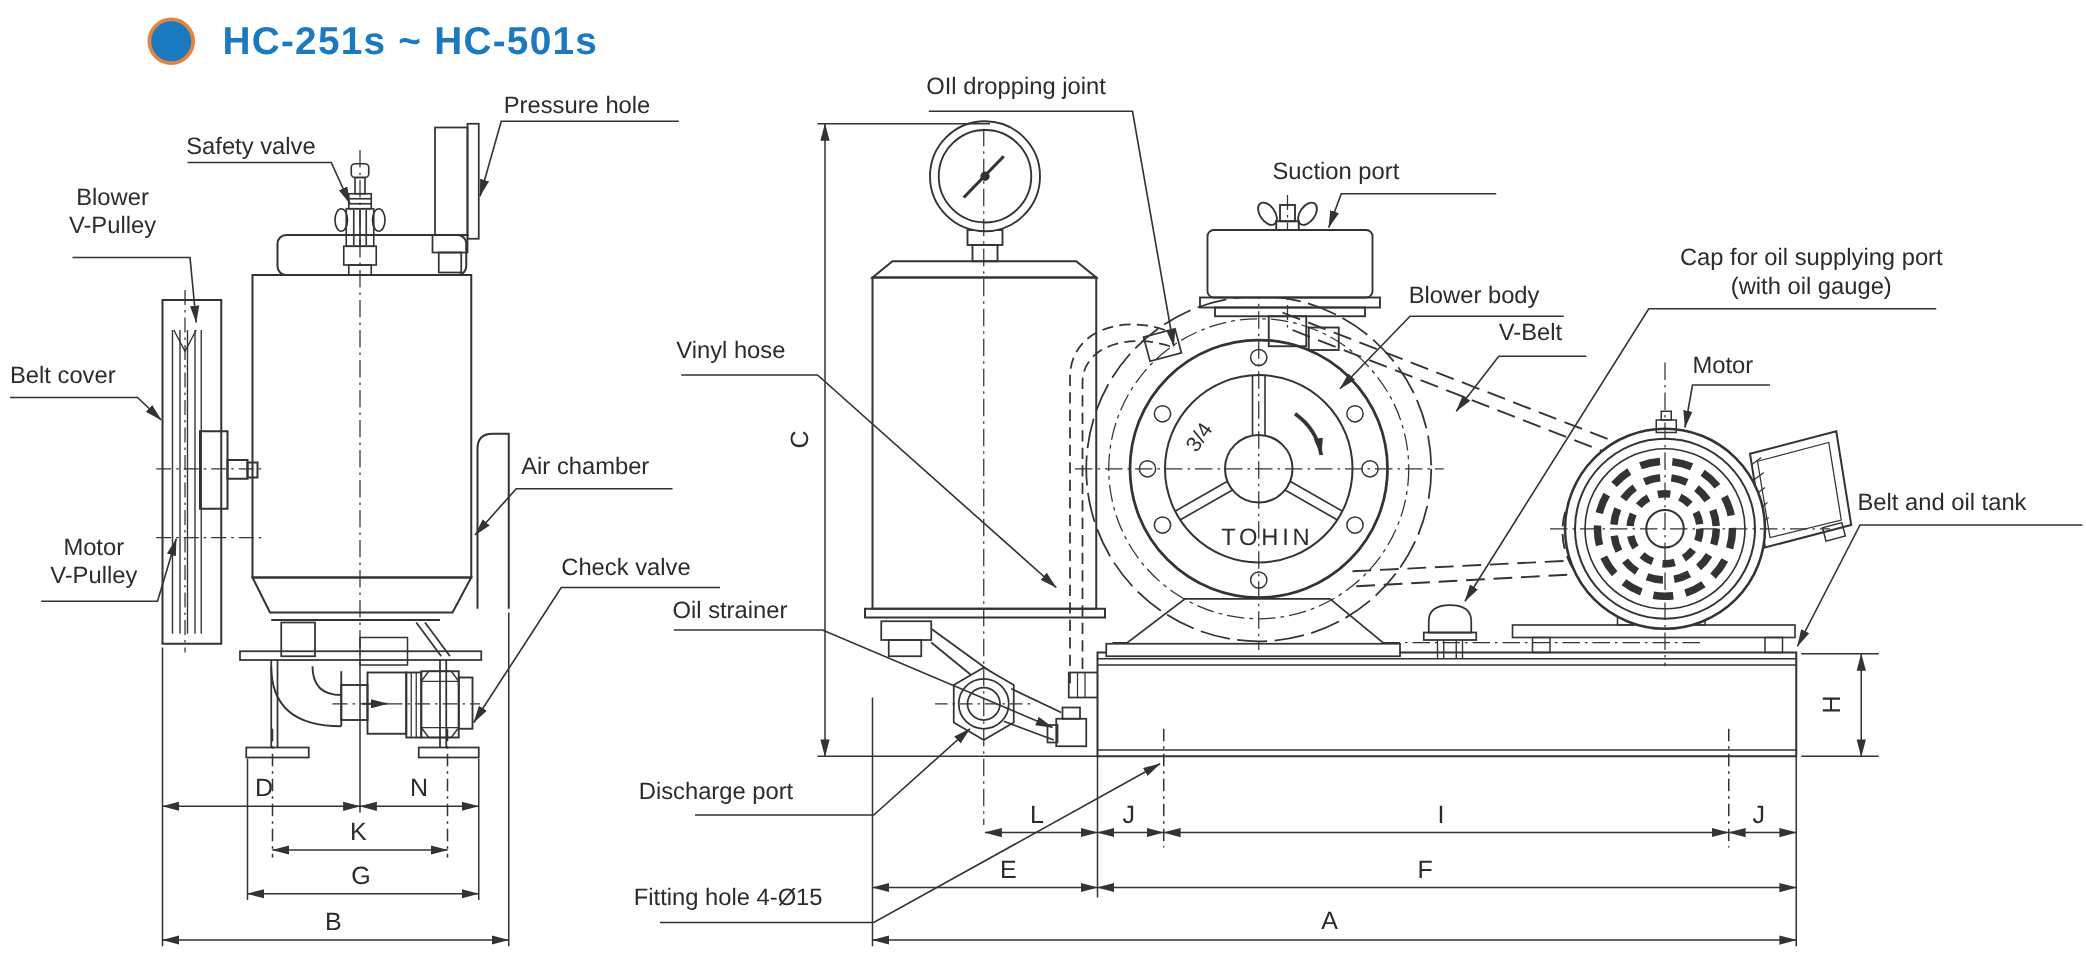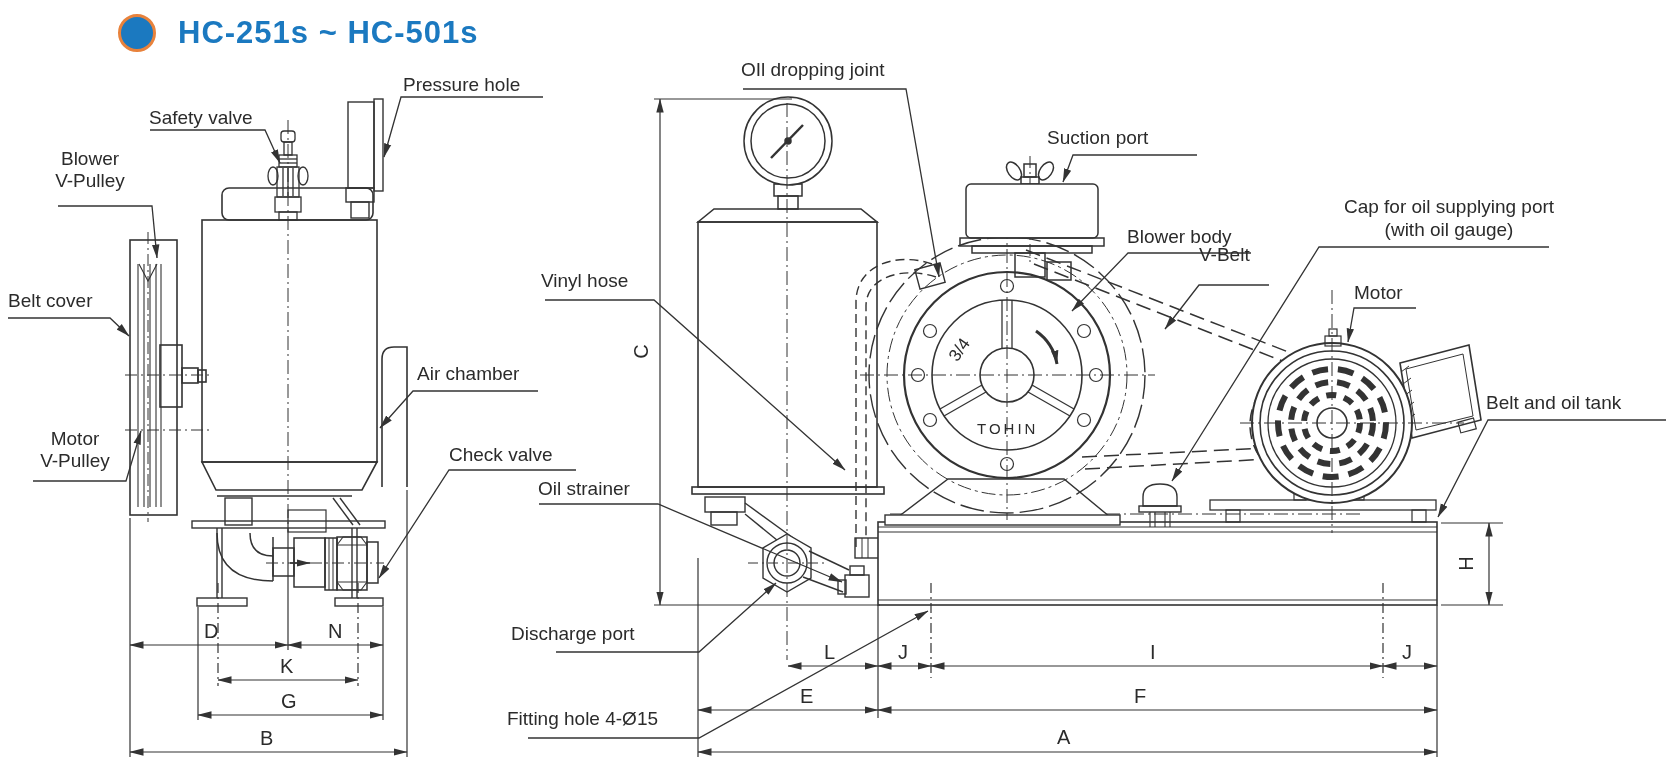--- a/index.html
+++ b/index.html
@@ -3,21 +3,21 @@
 <meta charset="utf-8">
 <style>
   html,body{margin:0;padding:0;background:#ffffff;}
   #stage{position:relative;width:1669px;height:761px;background:#fff;overflow:hidden;
          font-family:"Liberation Sans",sans-serif;color:#2b2b2b;border-radius:15px;}
   #linework{position:absolute;left:0;top:0;}
   .lbl{position:absolute;font-size:19px;line-height:22px;color:#2b2b2b;white-space:nowrap;}
   .lbl2{text-align:center;white-space:normal;}
   .dim{position:absolute;font-size:20px;color:#2b2b2b;white-space:nowrap;}
   .rot{transform:rotate(-90deg);transform-origin:center center;}
-  .mark-brand{position:absolute;font-size:15px;letter-spacing:3px;color:#2b2b2b;}
+  .mark-brand{position:absolute;font-size:19px;letter-spacing:3px;color:#2b2b2b;}
   .mark-size{position:absolute;font-size:17px;color:#2b2b2b;transform:rotate(-55deg);}
   #title-row{position:absolute;left:118px;top:14px;display:flex;align-items:center;gap:22px;}
   #title-bullet{width:32px;height:32px;border-radius:50%;background:#1b79c0;border:3px solid #e8823c;}
   #title-text{font-size:31px;font-weight:bold;color:#1b79c0;letter-spacing:1px;}
 </style>
 </head>
 <body>
 
 <div id="stage">
 
@@ -326,23 +326,23 @@
   </div>
   <div class="lbl" style="left:8px;top:290px;">Belt cover</div>
   <div class="lbl lbl2" style="left:25px;top:428px;width:100px;">
     <span>Motor</span><br>
     <span>V-Pulley</span>
   </div>
   <div class="lbl" style="left:417px;top:363px;">Air chamber</div>
   <div class="lbl" style="left:449px;top:444px;">Check valve</div>
   <div class="lbl" style="left:741px;top:59px;">OIl dropping joint</div>
   <div class="lbl" style="left:541px;top:270px;">Vinyl hose</div>
-  <div class="lbl" style="left:1047px;top:127px;">Suction port</div>
+  <div class="lbl" style="left:1018px;top:127px;">Suction port</div>
   <div class="lbl" style="left:1127px;top:226px;">Blower body</div>
-  <div class="lbl" style="left:1199px;top:244px;">V-Belt</div>
+  <div class="lbl" style="left:1199px;top:256px;">V-Belt</div>
   <div class="lbl lbl2" style="left:1308px;top:195px;width:282px;line-height:23px;">
     <span>Cap for oil supplying port</span><br>
     <span>(with oil gauge)</span>
   </div>
   <div class="lbl" style="left:1354px;top:282px;">Motor</div>
   <div class="lbl" style="left:1486px;top:392px;">Belt and oil tank</div>
   <div class="lbl" style="left:538px;top:478px;">Oil strainer</div>
   <div class="lbl" style="left:511px;top:623px;">Discharge port</div>
   <div class="lbl" style="left:507px;top:708px;">Fitting hole 4-Ø15</div>
 

